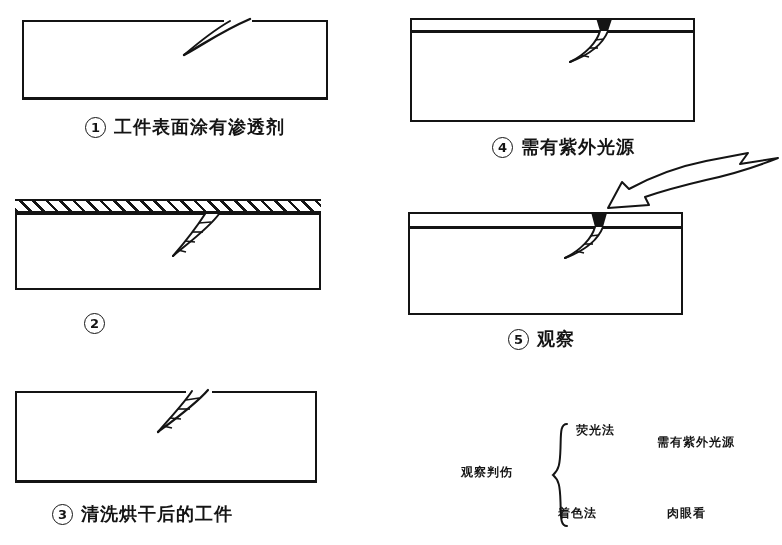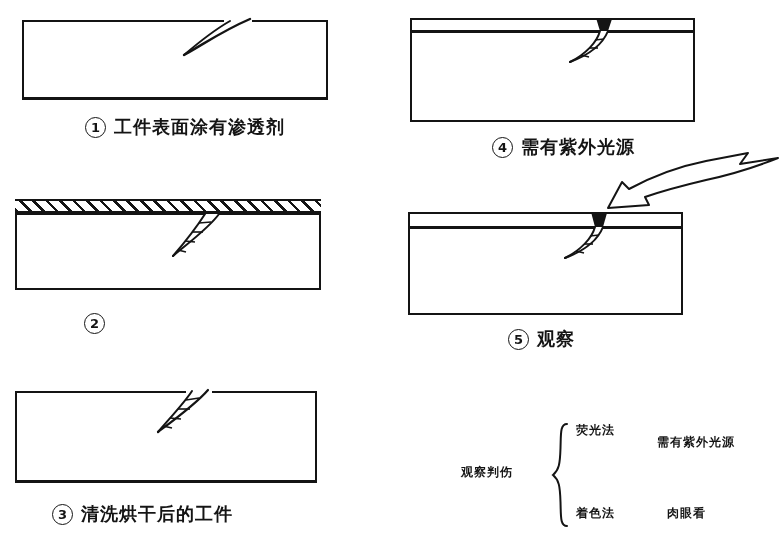--- a/index.html
+++ b/index.html
@@ -123,17 +123,17 @@
     </div>
   </div>
 
   <div>
     <div class="legend-text" style="left:461px; top:464px;text-align:right;">观察判伤</div>
     <svg style="left:551px; top:422px;" width="20" height="106" viewBox="0 0 20 106">
       <path d="M 16 2 C 9 2 10 12 9.5 26 C 9 42 8 48 2 53 C 8 58 9 64 9.5 80 C 10 94 9 104 16 104" fill="none" stroke="#141414" stroke-width="2" stroke-linecap="round"></path>
     </svg>
     <div class="legend-text" style="left:576px; top:422px;">荧光法</div>
     <div class="legend-text" style="left:657px; top:434px;">需有紫外光源</div>
-    <div class="legend-text" style="left:576px; top:505px;">着色法</div>
+    <div class="legend-text" style="left:558px; top:505px;">着色法</div>
     <div class="legend-text" style="left:667px; top:505px;">肉眼看</div>
   </div>
 
 </div>
 
 </body></html>

